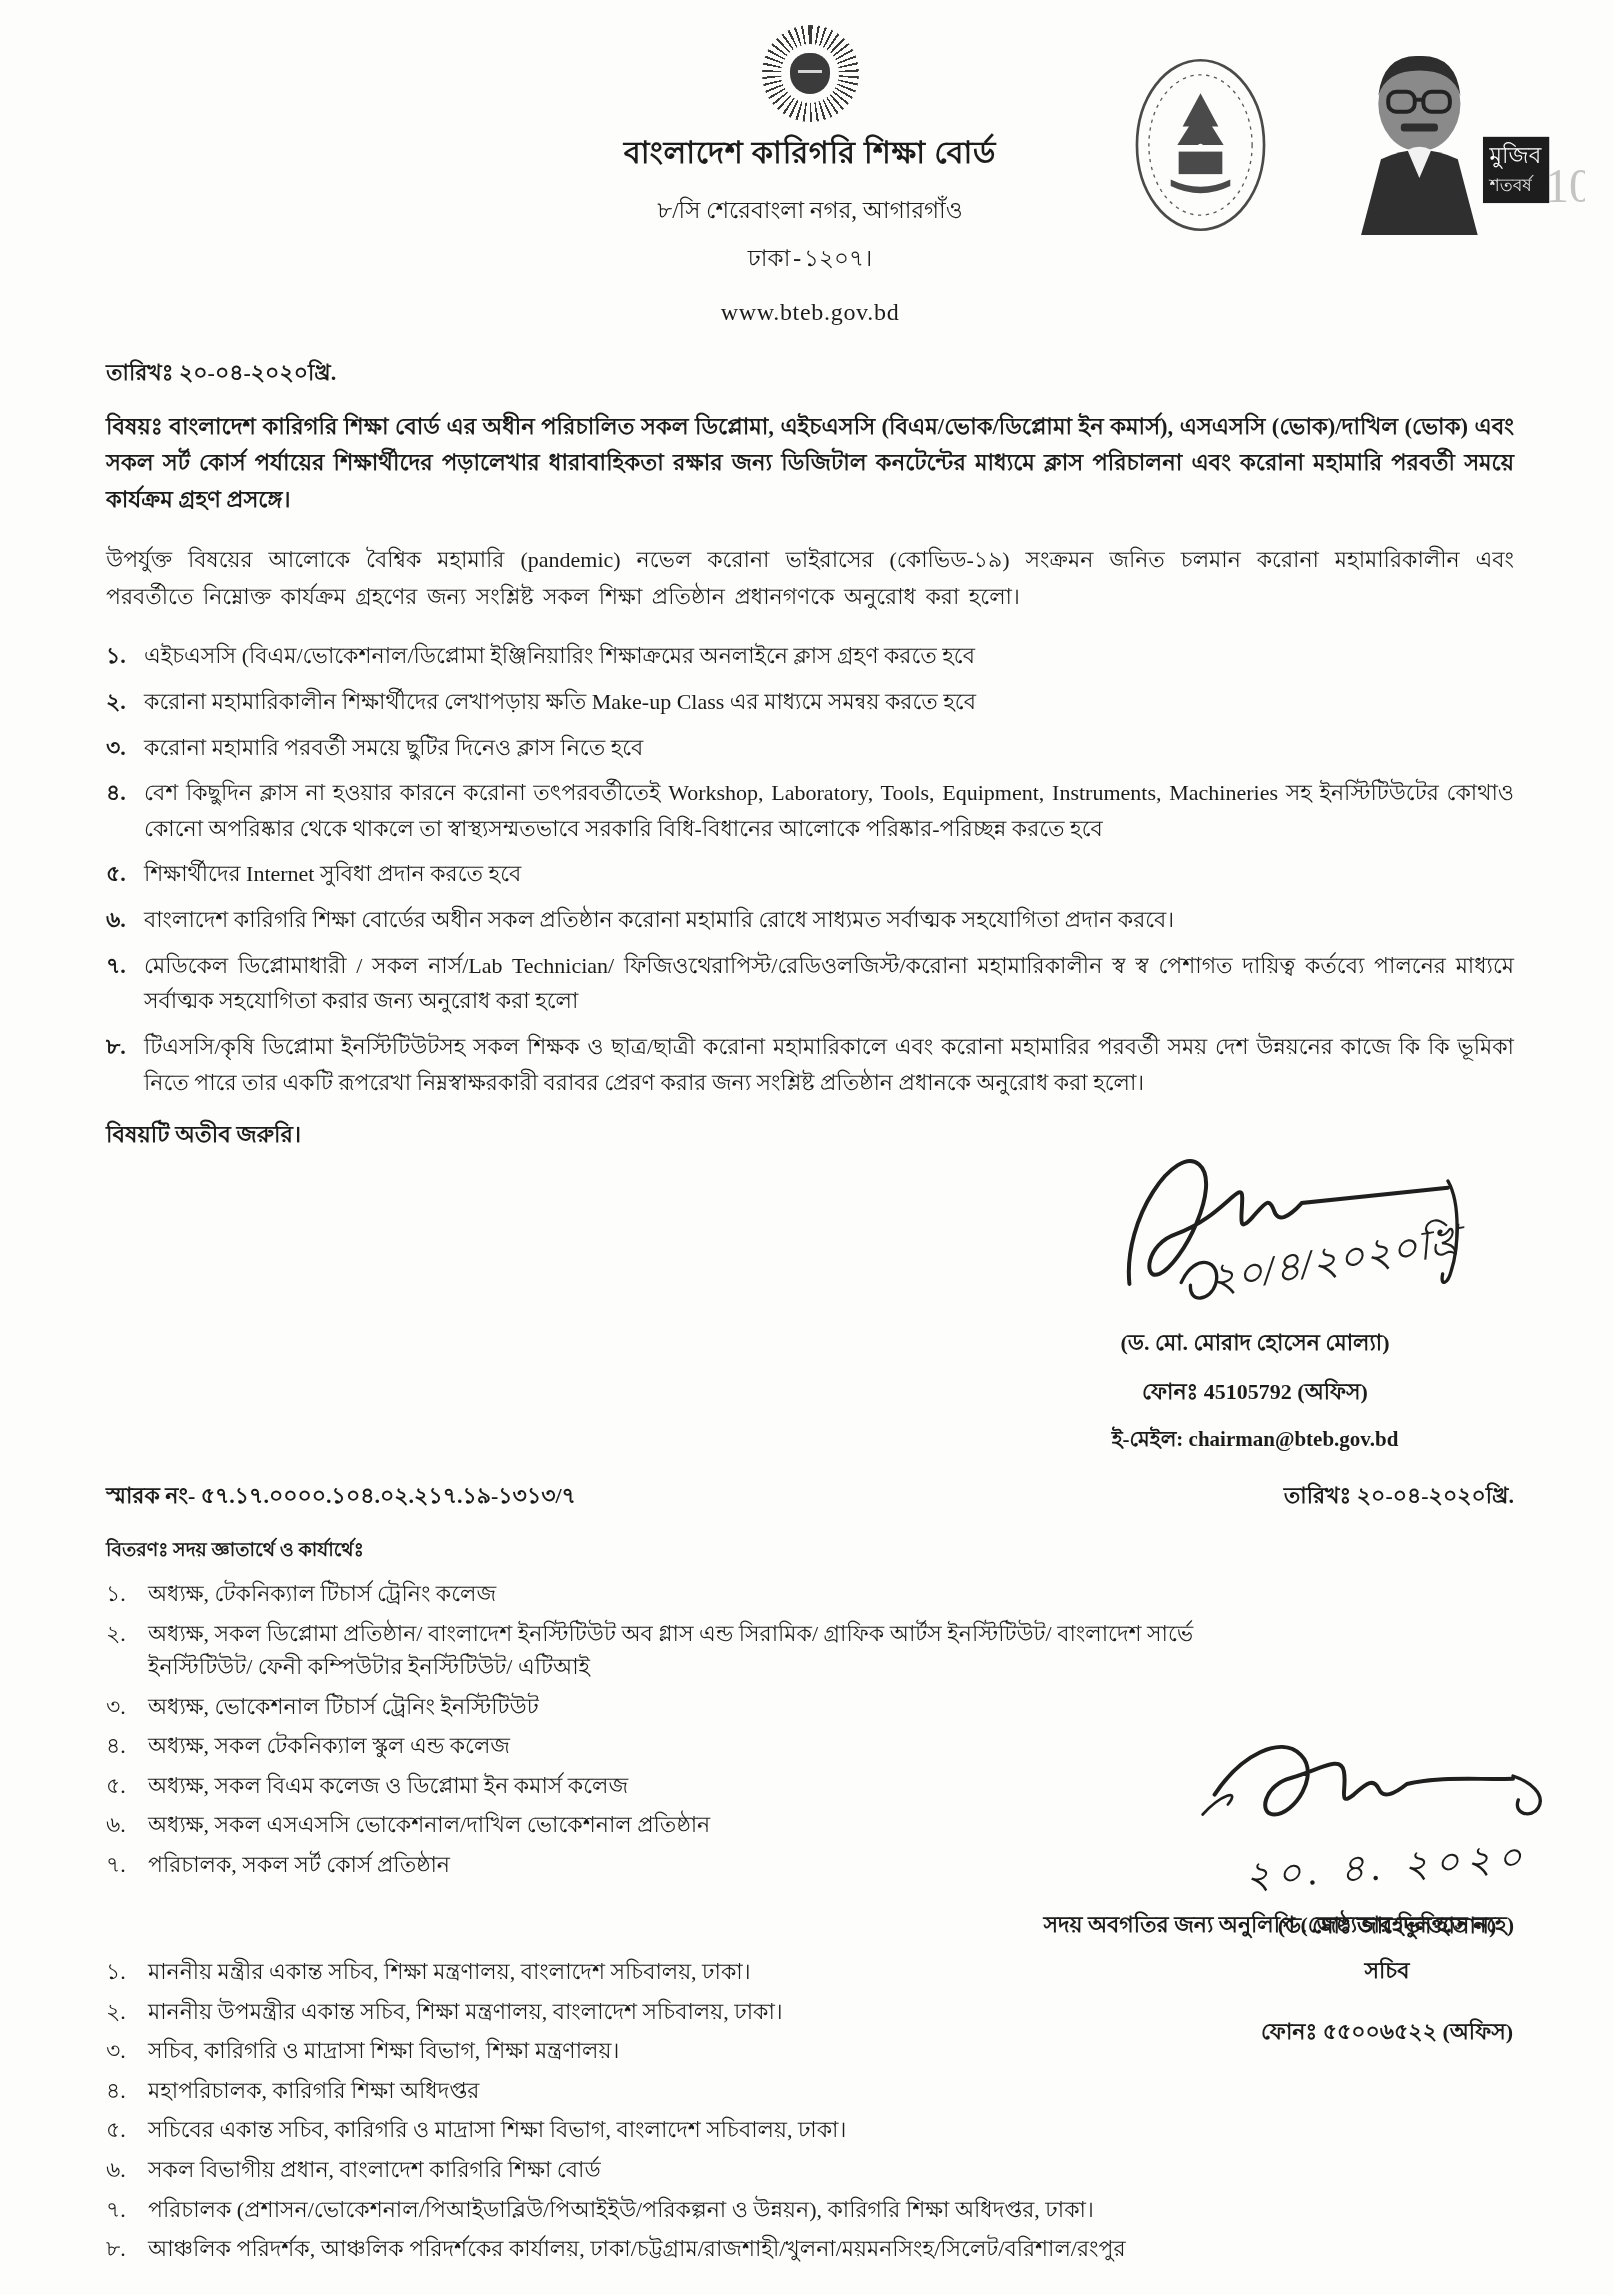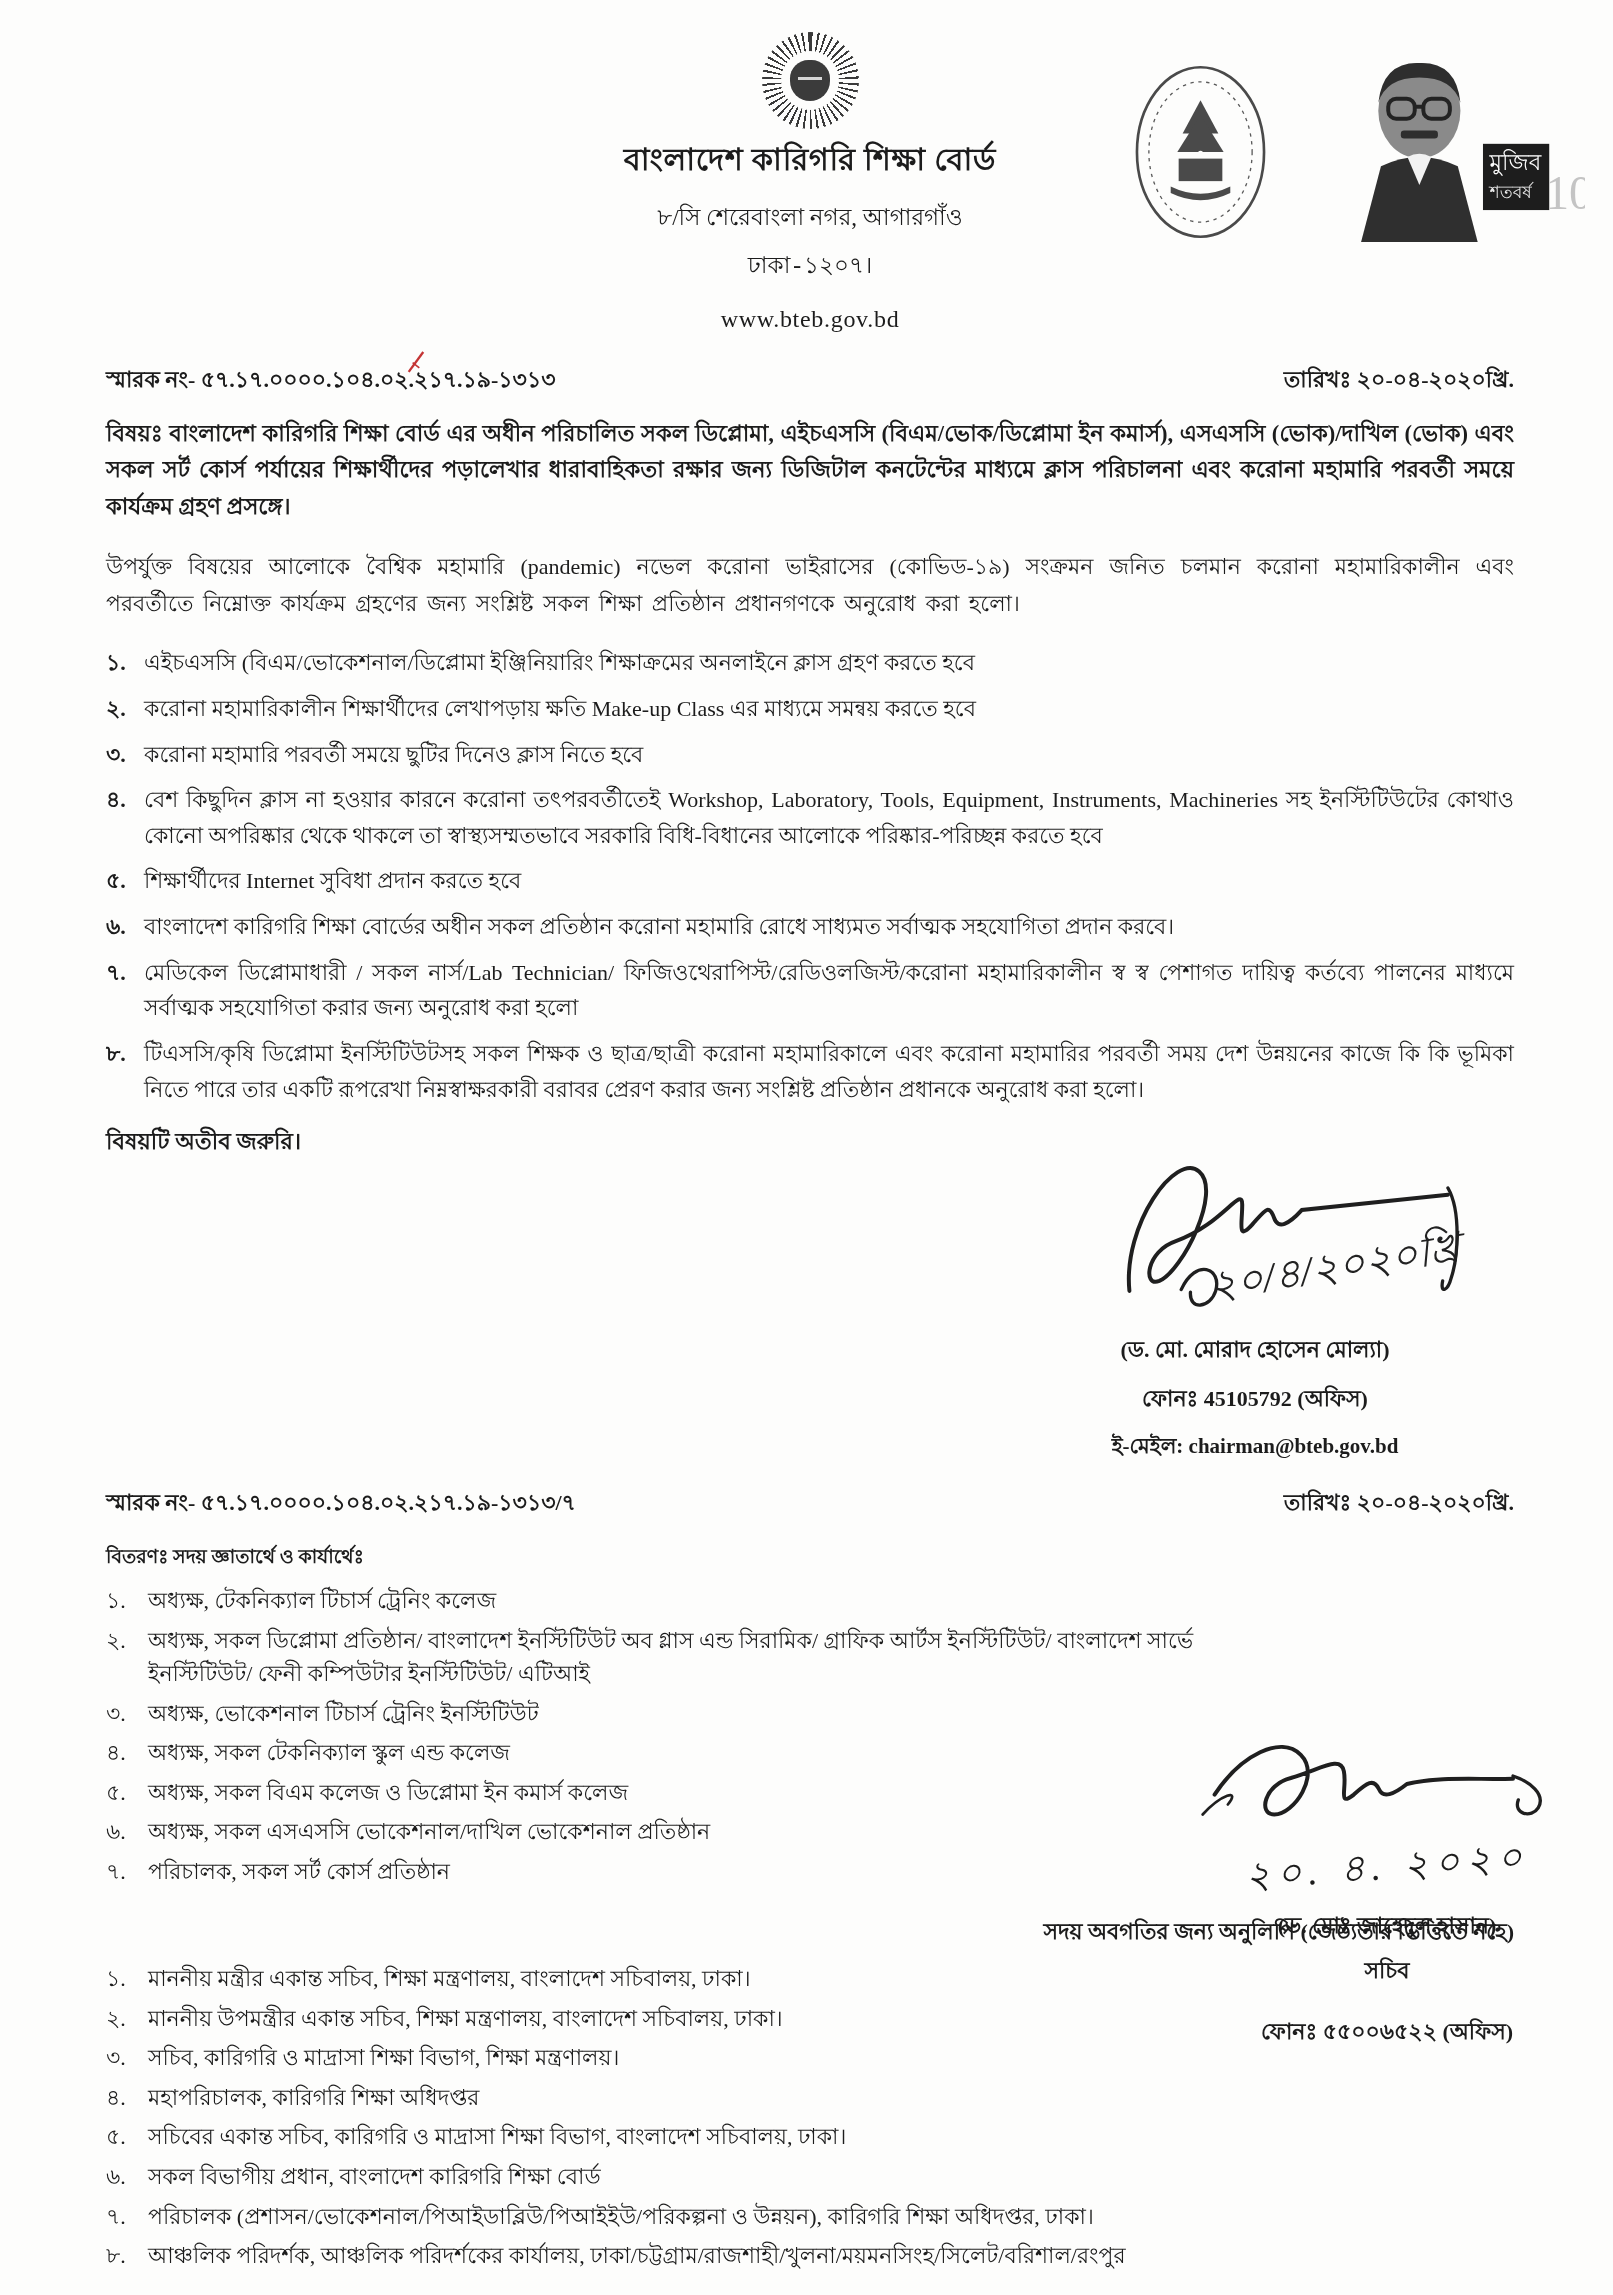--- a/index.html
+++ b/index.html
@@ -5,21 +5,21 @@
   html,body{margin:0;padding:0;background:#d8d8d8;}
   .page{
     position:relative;
     width:1614px;height:2295px;
     margin:0 auto;
     background:#fdfdfc;
     color:#1c1c1c;
     font-family:"Liberation Serif", serif;
     overflow:hidden;
     box-sizing:border-box;
-    padding:28px 100px 0 106px;
+    padding:21px 100px 0 106px;
   }
   
   .header{text-align:center;position:relative;}
   .starburst{
     width:97px;height:97px;border-radius:50%;
     margin:4px auto 6.6px auto;position:relative;
     background:repeating-conic-gradient(#3a3a3a 0deg 2.6deg, transparent 2.6deg 8.5deg);
   }
   .starburst .ring{position:absolute;inset:20%;border-radius:50%;background:#fdfdfc;}
   .starburst .emblem{
@@ -106,27 +106,20 @@
         <path d="M132,172 L150,214 L168,172 Q150,162 132,172Z" fill="#f2f2f2"></path>
         <rect x="246" y="152" width="100" height="100" fill="#1d1d1d"></rect>
         <text x="256" y="192" font-size="34" fill="#ffffff">মুজিব</text>
         <text x="256" y="234" font-size="26" fill="#e9e9e9">শতবর্ষ</text>
         <text x="340" y="250" font-size="72" fill="#c4c4c4">100</text>
       </svg>
     </div>
   </div>
 
   <div class="memo-row">
-    <span class="memo-no">
-      <span>স্মারক নং- ৫৭.১৭.০০০০.১০৪.০২.২১৭.১৯-১৩১৩</span>
-      <svg class="red-tick" viewBox="0 0 34 40">
-        <path d="M4,36 L26,6" stroke="#c43434" stroke-width="3.5" fill="none"></path>
-        <path d="M10,22 L20,30" stroke="#c43434" stroke-width="2.5" fill="none"></path>
-      </svg>
-    </span>
     <span>তারিখঃ ২০-০৪-২০২০খ্রি.</span>
   </div>
 
   <p class="subject">বিষয়ঃ বাংলাদেশ কারিগরি শিক্ষা বোর্ড এর অধীন পরিচালিত সকল ডিপ্লোমা, এইচএসসি (বিএম/ভোক/ডিপ্লোমা ইন কমার্স), এসএসসি (ভোক)/দাখিল (ভোক) এবং সকল সর্ট কোর্স পর্যায়ের শিক্ষার্থীদের পড়ালেখার ধারাবাহিকতা রক্ষার জন্য ডিজিটাল কনটেন্টের মাধ্যমে ক্লাস পরিচালনা এবং করোনা মহামারি পরবর্তী সময়ে কার্যক্রম গ্রহণ প্রসঙ্গে।</p>
   <p class="intro">উপর্যুক্ত বিষয়ের আলোকে বৈশ্বিক মহামারি (pandemic) নভেল করোনা ভাইরাসের (কোভিড-১৯) সংক্রমন জনিত চলমান করোনা মহামারিকালীন এবং পরবর্তীতে নিম্নোক্ত কার্যক্রম গ্রহণের জন্য সংশ্লিষ্ট সকল শিক্ষা প্রতিষ্ঠান প্রধানগণকে অনুরোধ করা হলো।</p>
 
   <div class="dlist">
     <div class="ditem">
       <span class="no">১.</span>
       <span class="txt">এইচএসসি (বিএম/ভোকেশনাল/ডিপ্লোমা ইঞ্জিনিয়ারিং শিক্ষাক্রমের অনলাইনে ক্লাস গ্রহণ করতে হবে</span>

